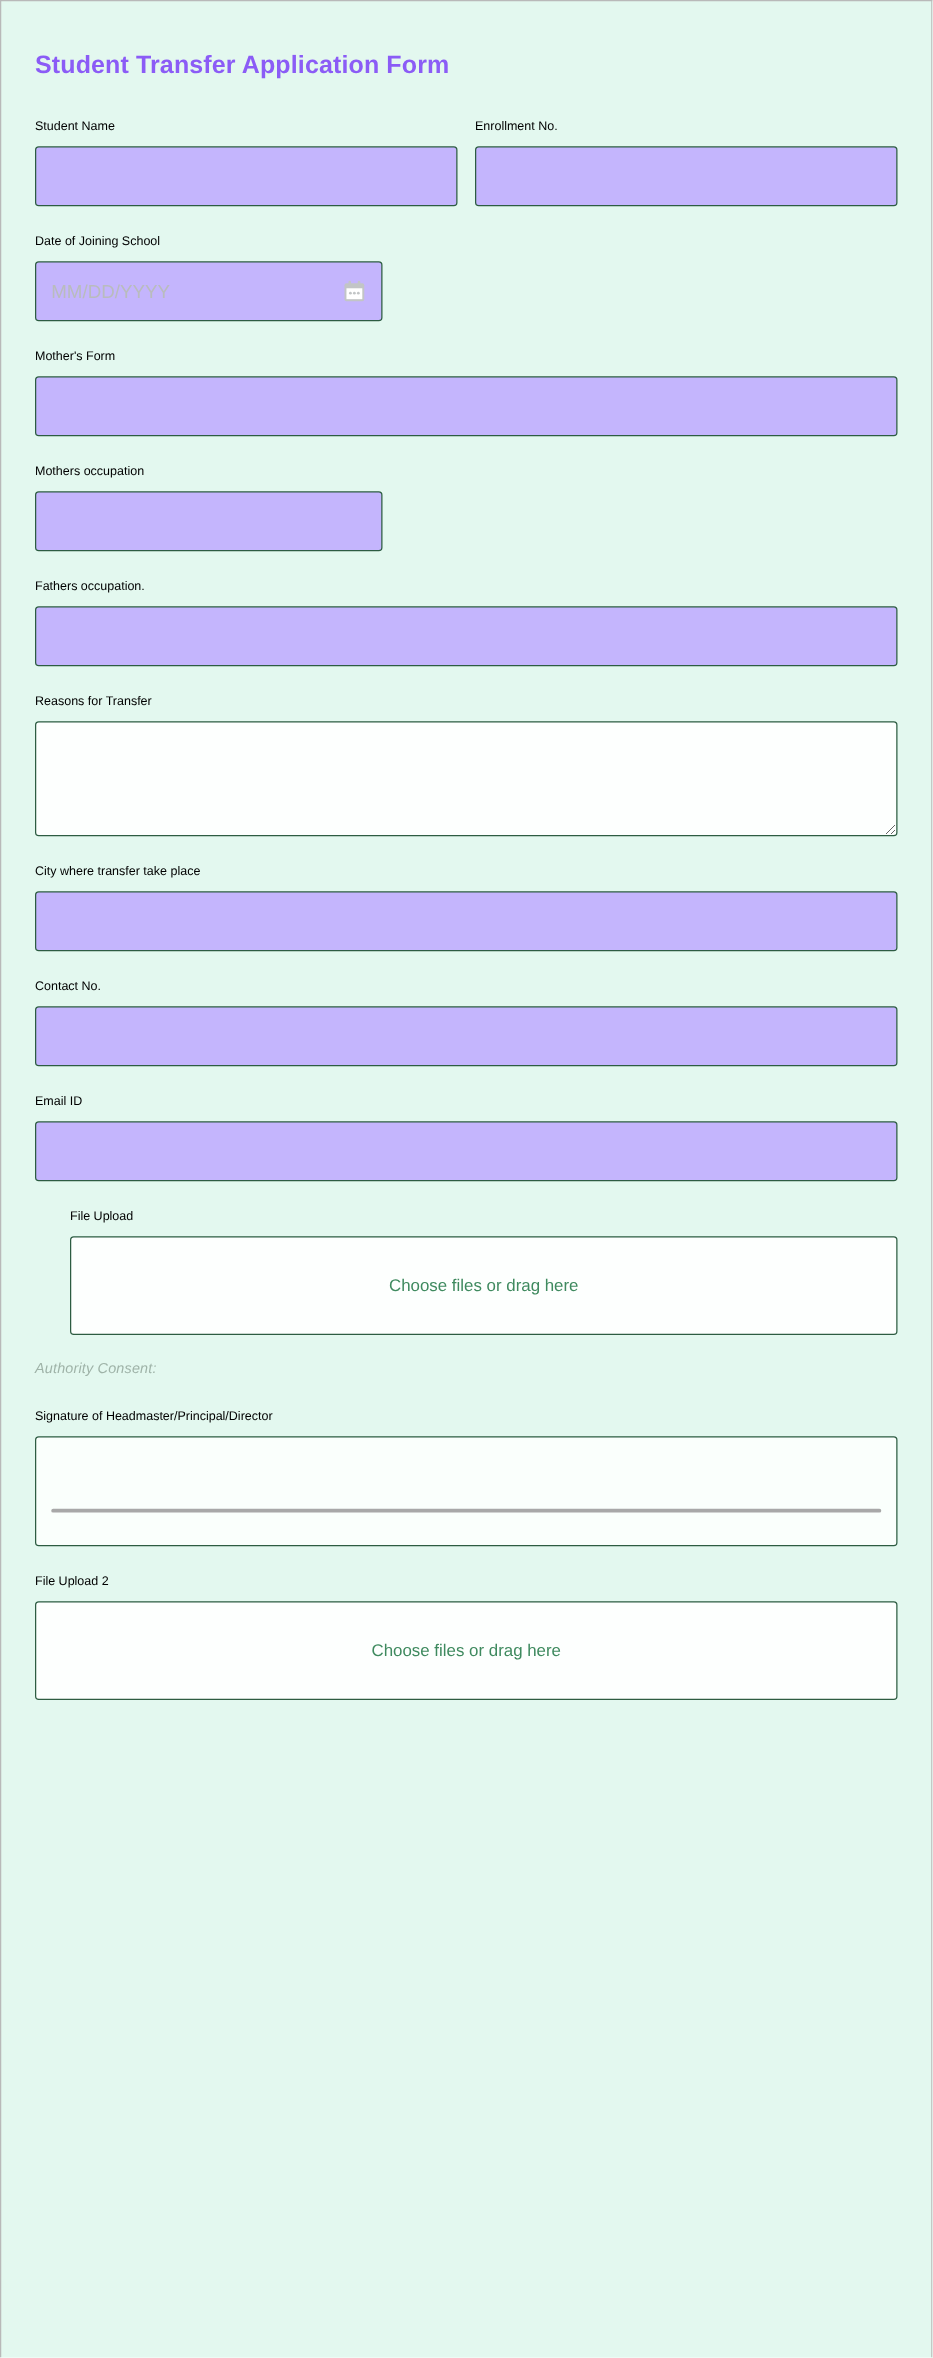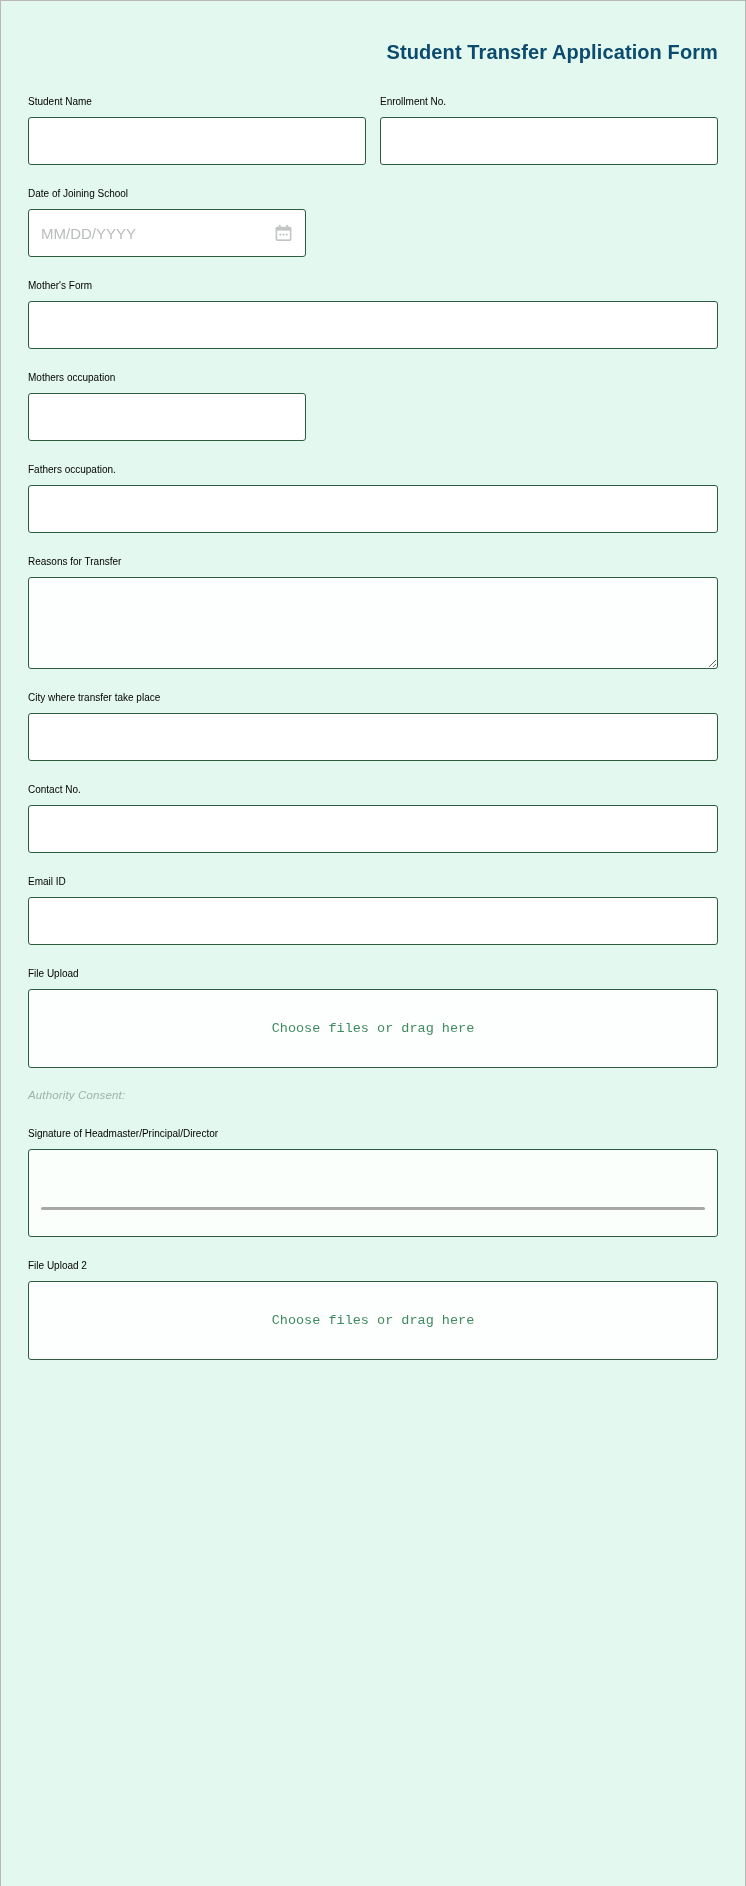--- a/index.html
+++ b/index.html
@@ -29,29 +29,28 @@
   .form-card {
     position: absolute;
     left: 0; top: 0;
     width: 744px;
     padding: 30px 27px 0 27px;
   }
 
   .form-title {
     font-size: 20px;
     font-weight: bold;
-    color: #0c4a6e;
+    color: #8b5cf6;
     letter-spacing: 0.1px;
     margin: 9px 0 30px 0;
     line-height: 1.25;
-    text-align: right;
   }
 
   .field-block { margin-bottom: 22px; }
-  .field-block.tight { margin-bottom: 20px; }
+  .field-block.tight { margin-bottom: 20px; margin-left: 28px; }
 
   .row {
     display: flex;
     gap: 14px;
     margin-bottom: 22px;
   }
   .row > .col { flex: 1 1 0; min-width: 0; }
 
   .field-label {
     display: block;
@@ -59,21 +58,21 @@
     color: #000000;
     line-height: 1.3;
     margin-bottom: 9px;
     white-space: nowrap;
   }
 
   .text-input {
     display: block;
     width: 100%;
     height: 48px;
-    background: #ffffff;
+    background: #c4b5fd;
     border: 1px solid #2d5c42;
     border-radius: 3px;
     font-family: "Liberation Sans", sans-serif;
     font-size: 15px;
     color: #23543a;
     padding: 0 12px;
     outline: none;
   }
   .text-input::placeholder { color: #b9bcbd; }
 
@@ -131,21 +130,20 @@
   
   .dropzone {
     display: flex;
     align-items: center;
     justify-content: center;
     width: 100%;
     height: 79px;
     background: #fdfffe;
     border: 1px solid #2d5c42;
     border-radius: 3px;
-    font-family: Liberation Mono, monospace;
   }
   .dropzone-text {
     font-size: 13.5px;
     color: #3f8a5f;
     line-height: 1.3;
   }
 
   
   .consent-caption {
     font-size: 11.5px;

